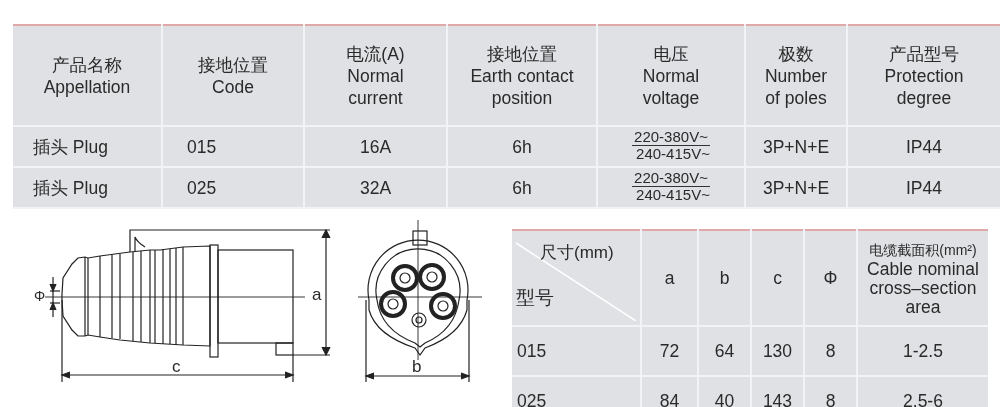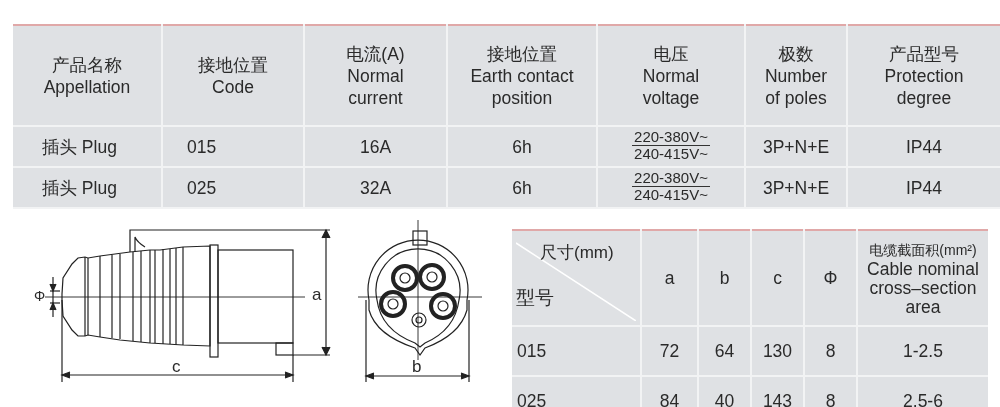--- a/index.html
+++ b/index.html
@@ -3,23 +3,23 @@
 <meta charset="utf-8">
 <style>
   html,body{margin:0;padding:0;background:#ffffff;}
   body{width:1000px;height:407px;position:relative;overflow:hidden;font-family:"Liberation Sans","DejaVu Sans",sans-serif;color:#2b2b2b;}
   table{border-collapse:collapse;}
   .t1{position:absolute;left:13px;top:24px;width:987px;background:#dfe1e4;border-top:2px solid #e0a8a8;}
   .t1 th,.t1 td{border-right:2px solid #f2f3f4;border-bottom:2px solid #f2f3f4;text-align:center;font-weight:normal;font-size:17.5px;line-height:22px;padding:0;color:#2a2a2a;}
   .t1 th:last-child,.t1 td:last-child{border-right:none;}
   .t1 tr.head th{height:99px;}
   .t1 tr.row td{height:39px;}
-  .t1 td.left{text-align:left;padding-left:29px;}
+  .t1 td.left{text-align:left;padding-left:20px;}
   .volt{display:inline-block;font-size:15px;line-height:16px;}
-  .volt span{display:block;}
+  .volt span{display:block;text-align:right;}
   .volt .num{border-bottom:1.5px solid #333;padding:0 2px;}
   .t2{position:absolute;left:512px;top:229px;width:476px;background:#dfe1e4;border-top:2px solid #e0a8a8;}
   .t2 th,.t2 td{border-right:2px solid #f2f3f4;border-bottom:2px solid #f2f3f4;text-align:center;font-weight:normal;font-size:17.5px;padding:4px;color:#2a2a2a;}
   .t2 th:last-child,.t2 td:last-child{border-right:none;}
   .t2 tr.head th{height:86px;}
   .t2 tr.row td{height:40px;}
   .t2 td.left{text-align:left;padding-left:5px;}
   .diag{position:relative;width:120px;height:86px;}
   .diag svg{position:absolute;left:0;top:0;}
   .diag .tr{position:absolute;left:24px;top:6px;font-size:17px;}

